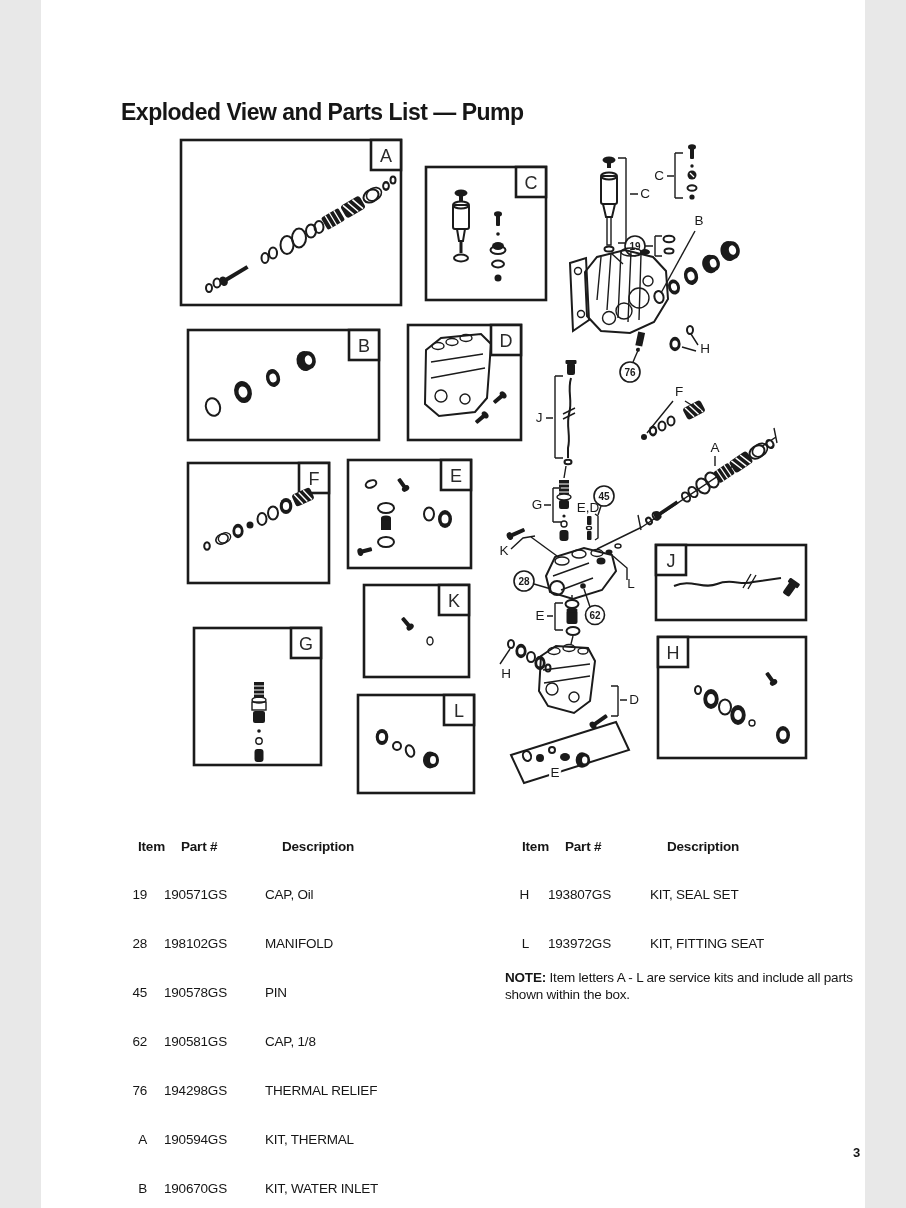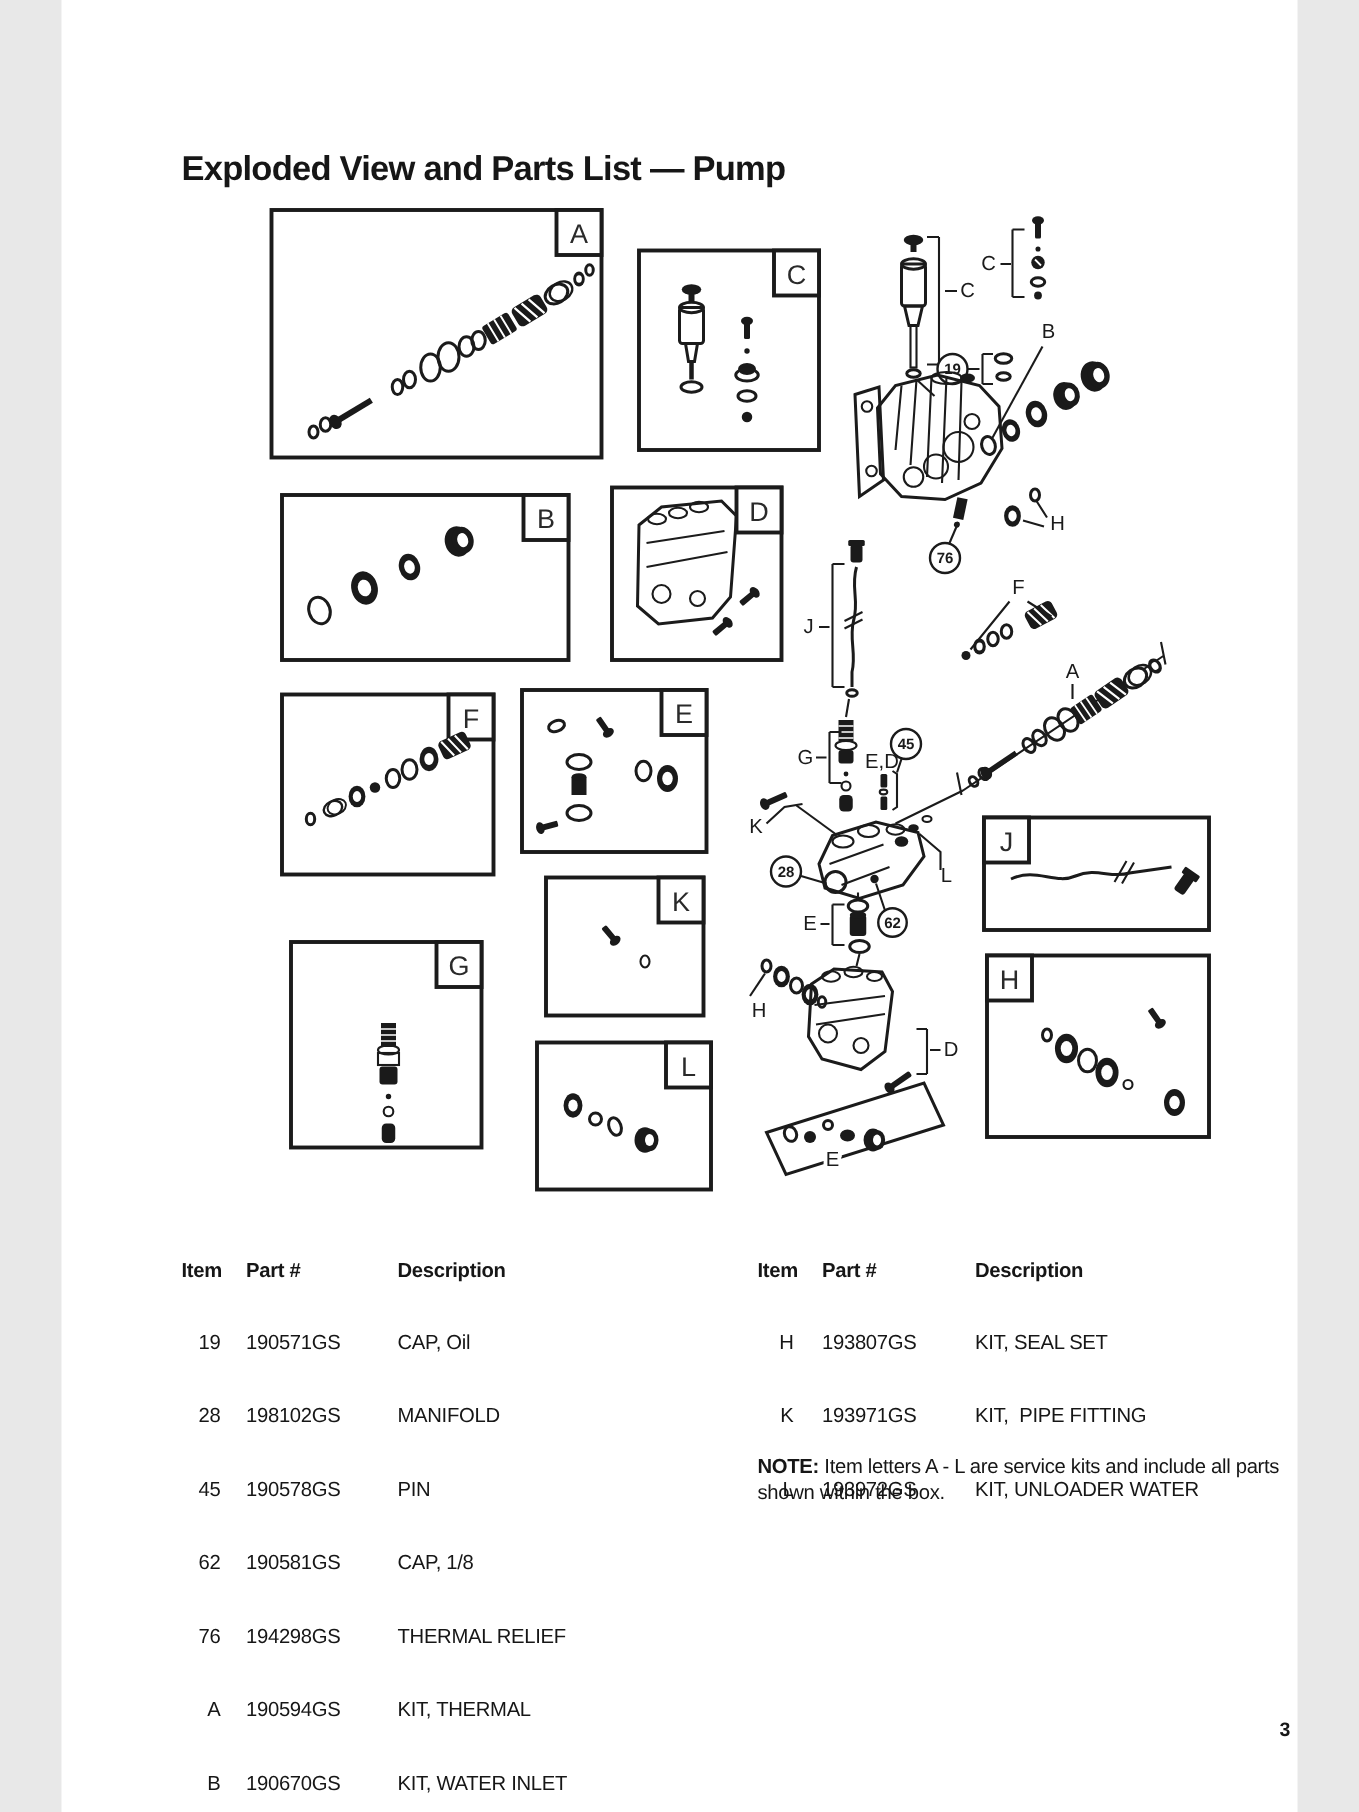--- a/index.html
+++ b/index.html
@@ -16,21 +16,21 @@
   .callout{fill:#ffffff;stroke:#1b1b1b;stroke-width:1.6;}
   .halo{paint-order:stroke;stroke:#ffffff;stroke-width:5px;}
   .tbl{position:absolute;font-size:13.5px;line-height:16.3px;letter-spacing:-0.2px;white-space:pre;}
   .tbl .hdr{font-weight:bold;}
   .lt .c-item{display:inline-block;width:26px;text-align:right;}
   .lt .c-part{display:inline-block;width:84px;margin-left:17px;}
   .lt .c-desc{display:inline-block;margin-left:17px;}
   .rt .c-item{display:inline-block;width:24px;text-align:right;}
   .rt .c-part{display:inline-block;width:83px;margin-left:19px;}
   .rt .c-desc{display:inline-block;margin-left:19px;}
-  .hl{text-align:left !important;}
+  .hl{text-align:left !important;margin-left:17px;}
   .pni-title{font-weight:bold;}
   .pni-part{display:inline-block;margin-left:44px;width:101px;}
   .note{position:absolute;left:464px;top:970px;width:380px;font-size:13.5px;line-height:16.5px;letter-spacing:-0.2px;}
   .note b{font-weight:bold;}
   .pageno{position:absolute;left:812px;top:1145px;font-size:13px;font-weight:bold;}
 </style>
 </head>
 <body>
 
 <div class="page">
@@ -508,22 +508,21 @@
     
     
     
     
     
   </div>
 
   <div class="tbl rt" style="left:464px;top:806px;">
     <div class="hdr"><span class="c-item hl">Item</span><span class="c-part">Part #</span><span class="c-desc">Description</span></div>
     <div><span class="c-item">H</span><span class="c-part">193807GS</span><span class="c-desc">KIT, SEAL SET</span></div>
-    <div><span class="c-item">K</span><span class="c-part">193971GS</span><span class="c-desc">KIT,  PIPE FITTING</span></div>
-    <div><span class="c-item">L</span><span class="c-part">193972GS</span><span class="c-desc">KIT, UNLOADER WATER</span></div>
+    <div><span class="c-item">L</span><span class="c-part">193972GS</span><span class="c-desc">KIT, FITTING SEAT</span></div>
   </div>
 
 
   <div class="note"><b>NOTE:</b><span> Item letters A - L are service kits and include all parts shown within the box.</span></div>
 
   <div class="pageno">3</div>
 
 </div>
 
 </body></html>

